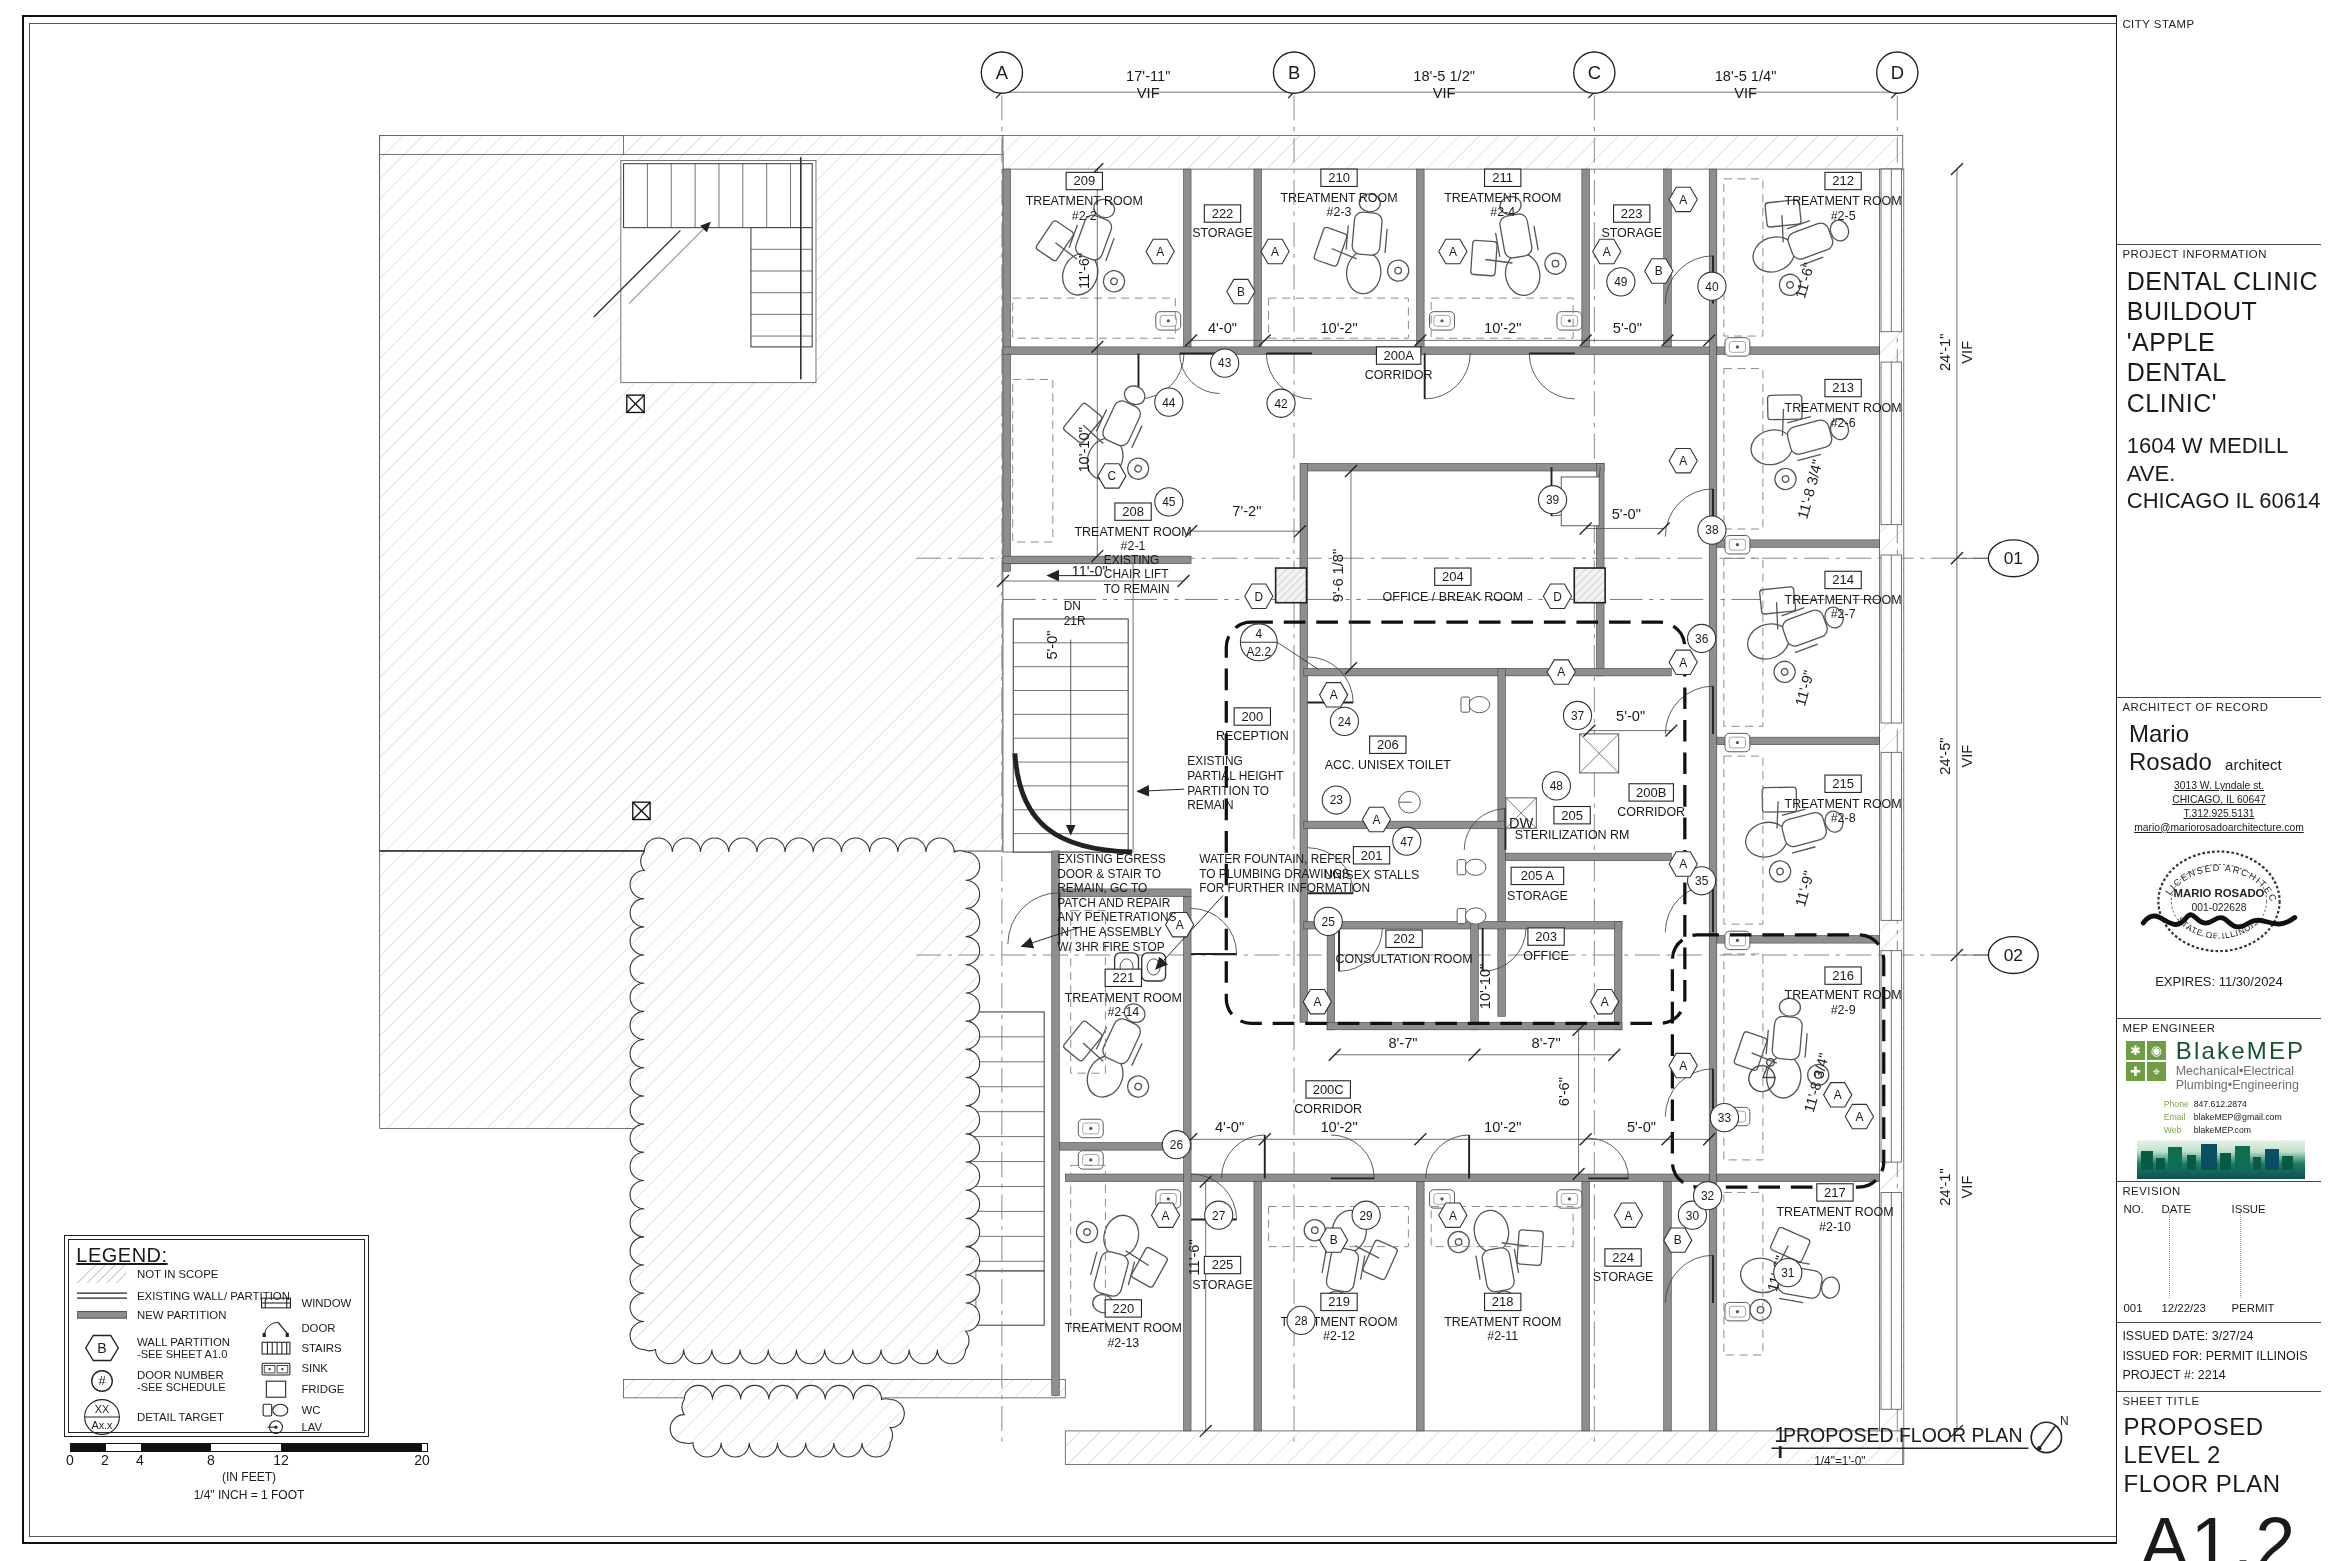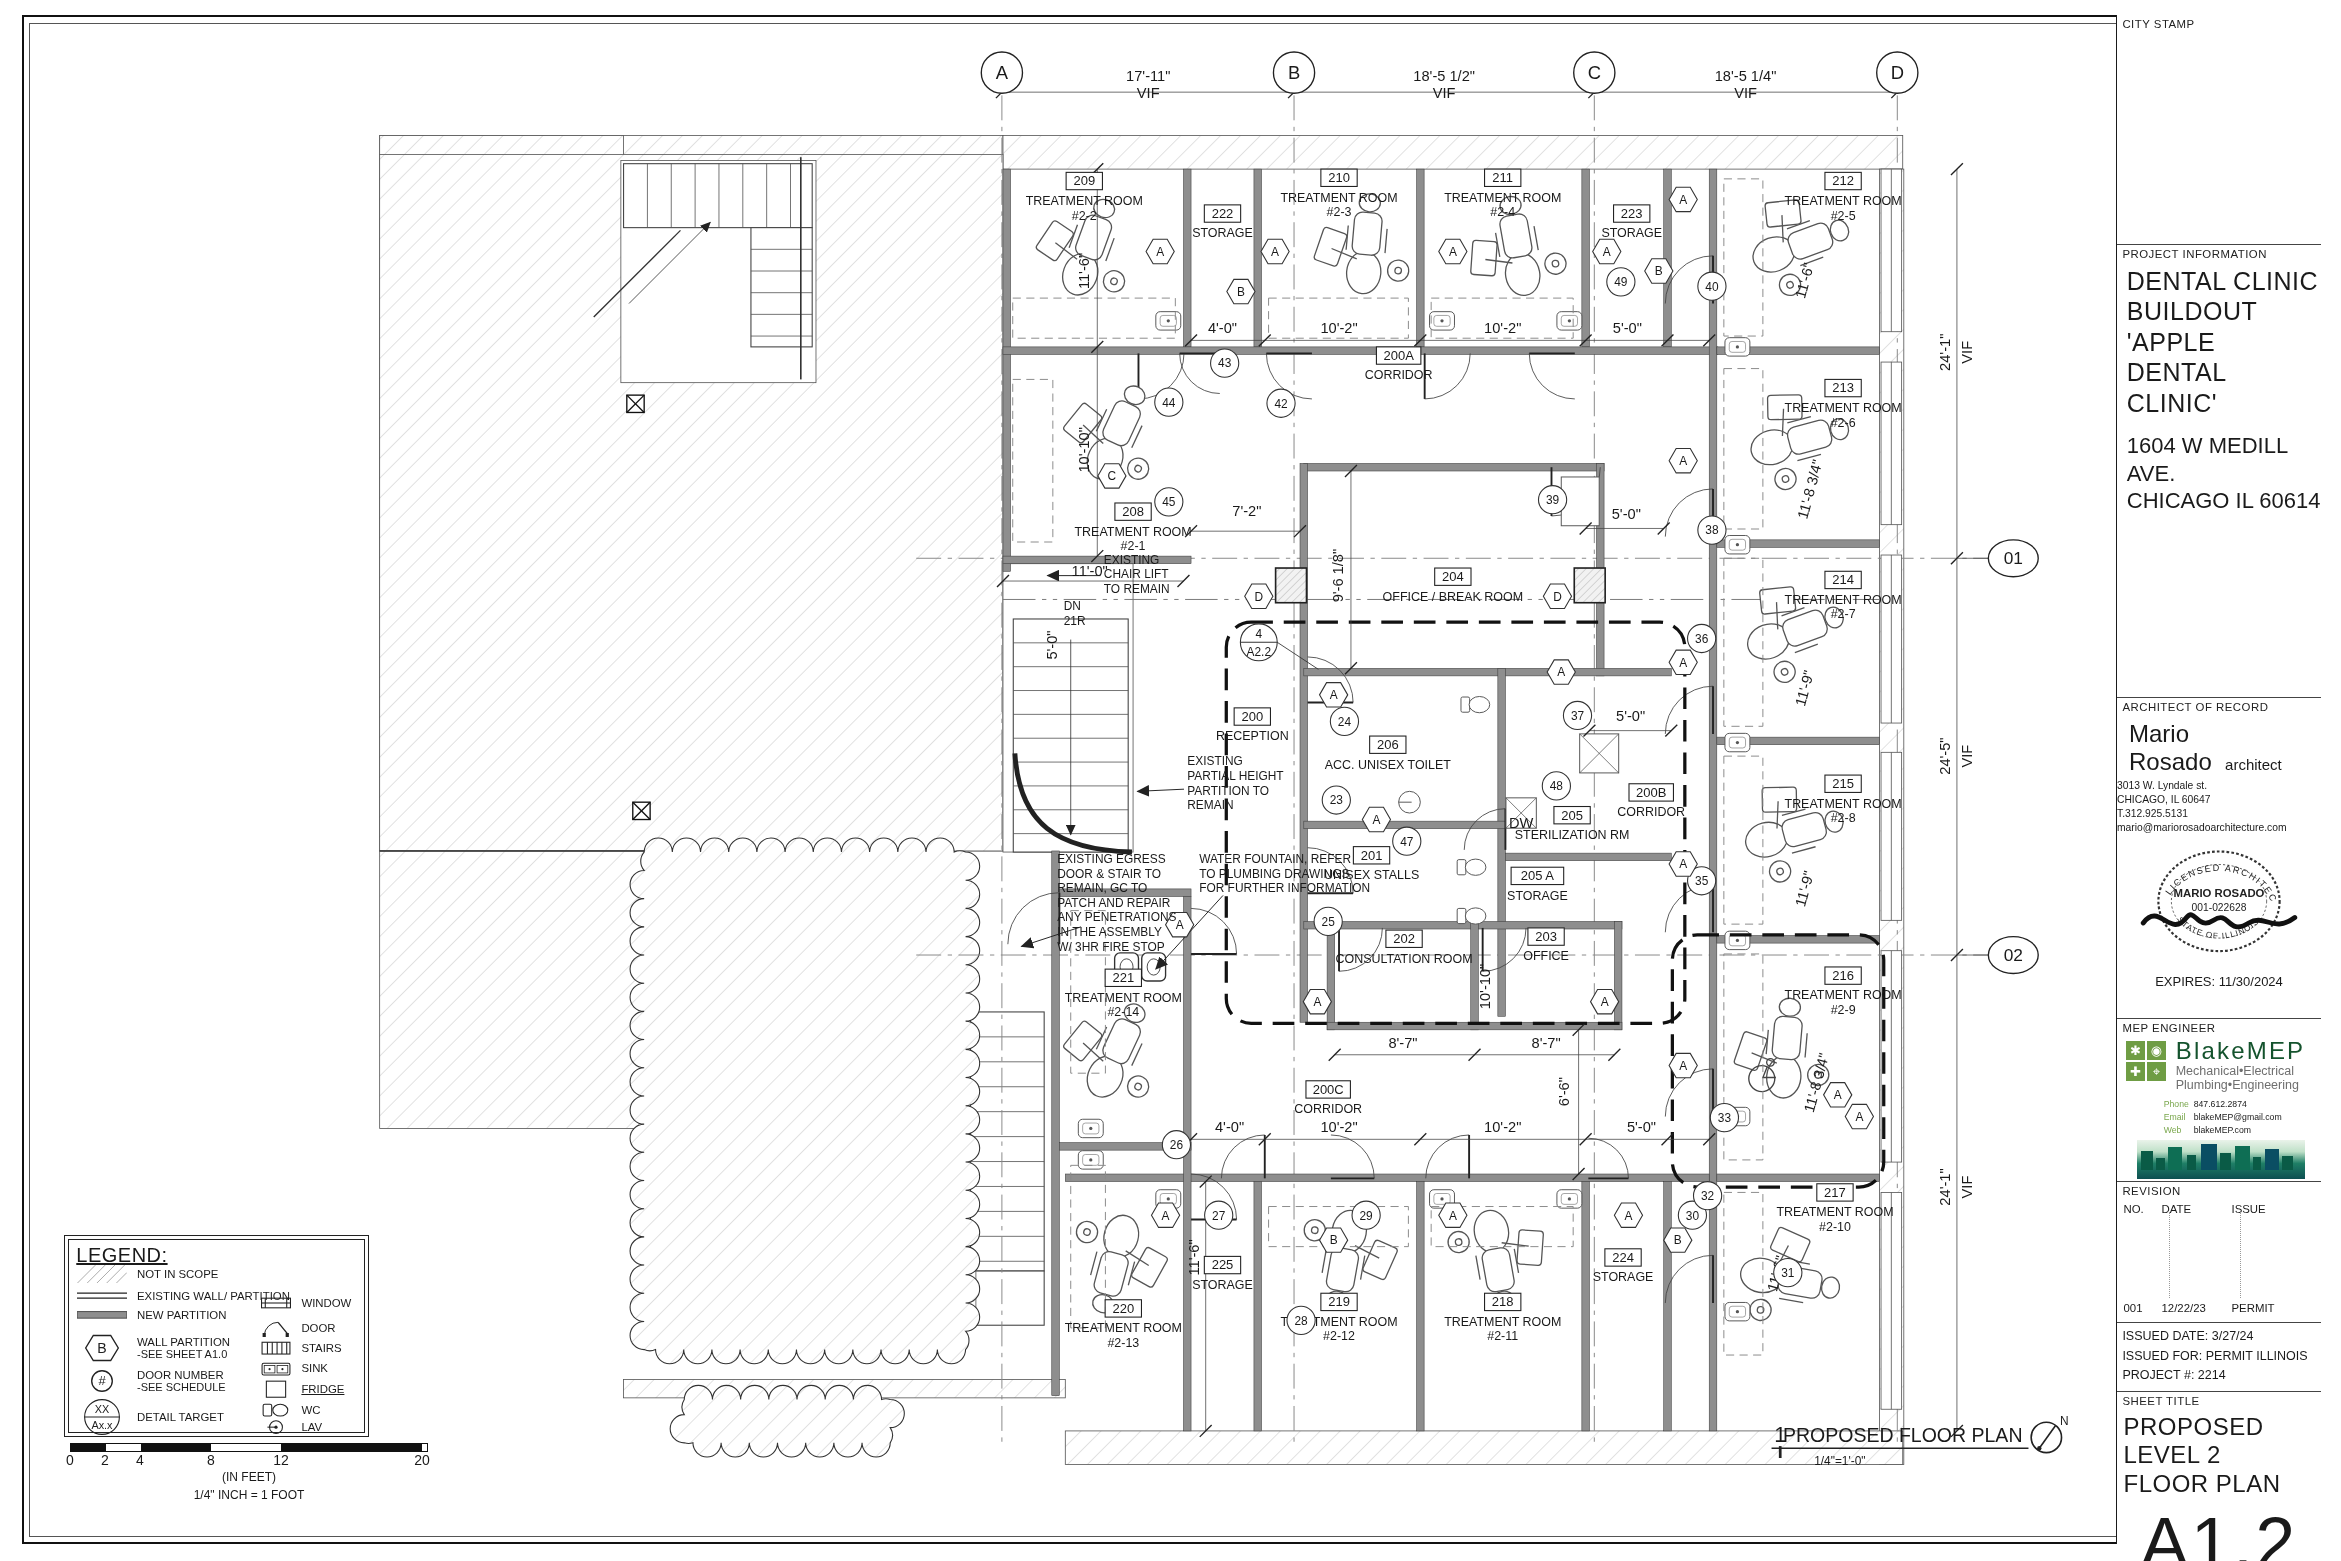--- a/index.html
+++ b/index.html
@@ -10,21 +10,21 @@
   #plan-svg{left:0;top:0;width:2342px;height:1561px;}
 
   
   #titleblock{left:2116px;top:15px;width:205px;height:1529px;border-left:1.6px solid #1a1a1a;box-sizing:border-box;background:#fff;}
   .tb-sec{position:absolute;left:0;width:100%;box-sizing:border-box;border-top:1.1px solid #444;}
   .tb-label{font-size:11.4px;letter-spacing:0.5px;color:#222;padding:3.3px 0 0 5.4px;}
   .tb-big{font-size:25px;line-height:1.22;padding:5.4px 0 0 9.8px;letter-spacing:0.5px;}
   .tb-addr{font-size:22px;line-height:1.25;padding:14px 0 0 9.8px;}
   .arch-name{font-size:24px;padding:6.5px 0 0 12px;}
   .arch-title{font-size:15px;}
-  .arch-contact{font-size:10.3px;text-align:left;line-height:1.35;padding-top:3.3px;}
+  .arch-contact{font-size:10.3px;text-align:center;line-height:1.35;padding-top:3.3px;text-decoration:underline;}
   .expires{font-size:13px;text-align:center;padding-top:2.2px;}
   .mep-logo{position:absolute;left:8.7px;top:18.4px;width:184px;}
   .mep-tiles{position:absolute;left:0;top:3.3px;width:41px;height:41px;display:grid;grid-template-columns:19.5px 19.5px;grid-gap:1.6px;}
   .mep-tiles span{width:19.5px;height:19.5px;background:#6f9d44;color:#fff;font-size:13px;display:flex;align-items:center;justify-content:center;}
   .mep-name{position:absolute;left:50px;top:0;font-size:24px;color:#14532d;letter-spacing:2.2px;}
   .mep-sub{position:absolute;left:50px;top:28px;font-size:12.5px;color:#6f6f6f;line-height:1.1;}
   .mep-contact{position:absolute;left:38px;top:61px;font-size:8.7px;line-height:1.45;}
   .mep-contact b{color:#7aa74d;font-weight:normal;display:inline-block;width:30px;}
   .mep-sky{position:absolute;left:11px;top:103px;width:168px;height:39px;background:linear-gradient(180deg,#eaf3ea 0%,#bfe0c8 30%,#1f7f66 60%,#0d4f52 100%);overflow:hidden;}
   .mep-sky i{position:absolute;bottom:9.8px;background:#0a5b46;}
@@ -1385,21 +1385,21 @@
             <svg width="30" height="17.3" viewBox="0 0 56 32">
               <rect x="2" y="6" width="52" height="22" rx="3" fill="none" stroke="#222" stroke-width="2"></rect>
               <rect x="6" y="10" width="20" height="14" fill="none" stroke="#222" stroke-width="1.5"></rect>
               <rect x="30" y="10" width="20" height="14" fill="none" stroke="#222" stroke-width="1.5"></rect>
               <circle cx="16" cy="17" r="2" fill="#222"></circle>
               <circle cx="40" cy="17" r="2" fill="#222"></circle>
             </svg>
           </span>
     <span>SINK</span>
   </div>
-  <div class="lg-row" style="left:191px;top:140px;text-decoration:underline;">
+  <div class="lg-row" style="left:191px;top:140px;">
     <span class="lg-ic" style="width:33px;">
             <svg width="30" height="18.4" viewBox="0 0 56 34">
               <rect x="10" y="2" width="36" height="30" fill="none" stroke="#222" stroke-width="2"></rect>
             </svg>
           </span>
     <span>FRIDGE</span>
   </div>
   <div class="lg-row" style="left:191px;top:162px;">
     <span class="lg-ic" style="width:33px;">
             <svg width="30" height="16.3" viewBox="0 0 56 30">

